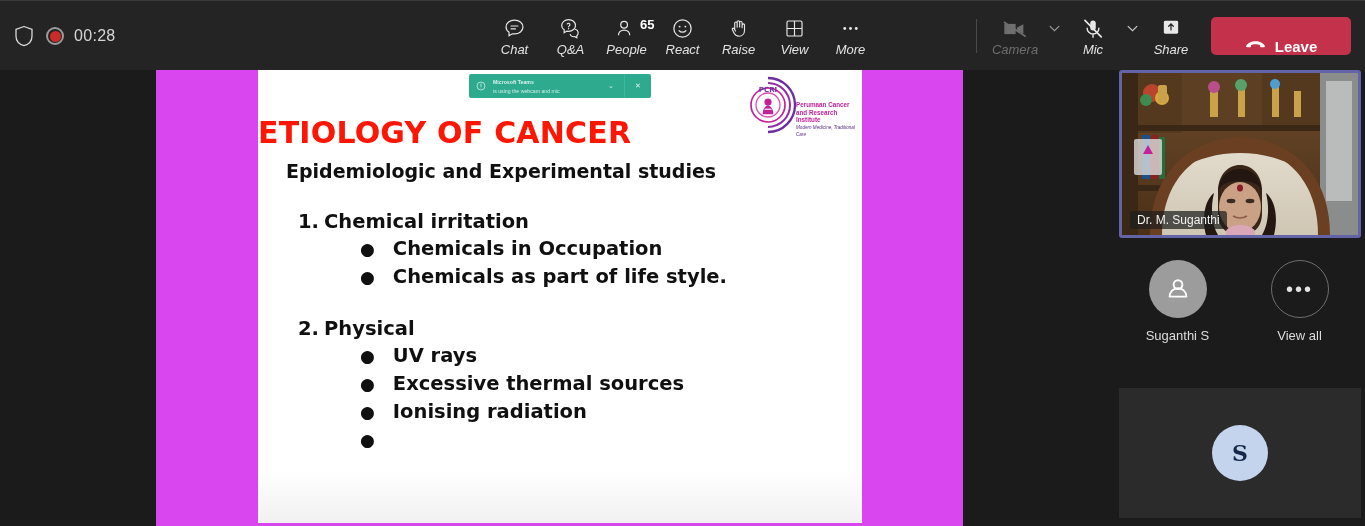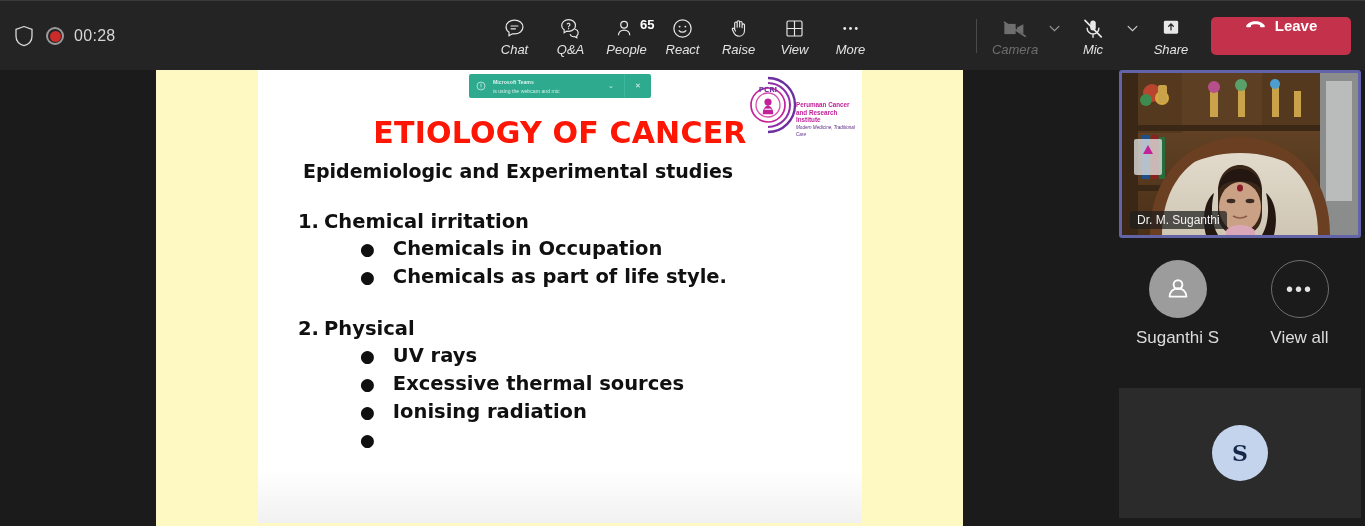--- a/index.html
+++ b/index.html
@@ -51,43 +51,43 @@
   }
   .divider{width:1px;height:34px;background:#4a4a4a;margin-right:10px;}
   .splitbtn{display:flex;align-items:center;}
   .chev{
     width:22px;height:56px;display:flex;align-items:flex-start;justify-content:center;padding-top:17px;
     box-sizing:border-box;cursor:pointer;
   }
   .disabled .lbl{color:#6e6e6e;}
   .leave{
     margin-left:12px;height:38px;min-width:108px;border-radius:5px;background:#c4314b;
-    display:flex;align-items:flex-start;justify-content:center;gap:9px;cursor:pointer;padding:0 16px;
+    display:flex;align-items:flex-end;justify-content:center;gap:9px;cursor:pointer;padding:0 16px;
   }
   .leave .lbl{color:#fff;font-size:15px;font-weight:600;}
 
   
   .stage{
     position:absolute;left:0;top:70px;width:1112px;height:456px;background:#1b1b1b;
   }
   .share-frame{
-    position:absolute;left:156px;top:0px;width:807px;height:456px;background:#fef9c3;
+    position:absolute;left:156px;top:0px;width:807px;height:456px;background:#d946ef;
   }
   .slide{
     position:absolute;left:102px;top:0px;width:604px;height:453px;
     background:linear-gradient(180deg,#ffffff 0%,#ffffff 88%,#f1f1f1 100%);
     overflow:hidden;
   }
   .slide-title{
-    position:absolute;left:0;width:604px;top:45px;text-align:center;
+    position:absolute;left:0;width:604px;top:45px;text-align:left;
     color:#fc1603;font-size:30px;font-weight:700;letter-spacing:.2px;
     font-family:"DejaVu Sans",sans-serif;
   }
   .slide-sub{
-    position:absolute;left:45px;top:90px;
+    position:absolute;left:28px;top:90px;
     color:#101010;font-size:19px;font-weight:700;
     font-family:"DejaVu Sans",sans-serif;
   }
   .slide-body{position:absolute;left:40px;top:140px;width:540px;}
   .num-item{
     color:#101010;font-size:19.5px;font-weight:700;margin-bottom:2px;
     font-family:"DejaVu Sans",sans-serif;display:flex;gap:9px;
   }
   .num-item .n{width:17px;}
   .blt{
@@ -136,21 +136,21 @@
     position:absolute;left:0;top:190px;width:253px;height:100px;
     display:flex;justify-content:center;gap:42px;
   }
   .pcell{width:80px;display:flex;flex-direction:column;align-items:center;gap:10px;cursor:pointer;}
   .pav{
     width:58px;height:58px;border-radius:50%;background:#9c9c9c;
     display:flex;align-items:center;justify-content:center;
   }
   .pav.ghost{background:transparent;border:1px solid #6e6e6e;box-sizing:border-box;}
   .pav.ghost .dots{color:#e3e3e3;font-size:20px;letter-spacing:2px;line-height:10px;}
-  .pname{color:#dcdcdc;font-size:17px;white-space:nowrap;}
+  .pname{color:#dcdcdc;font-size:13px;white-space:nowrap;}
   .ptile{
     position:absolute;left:7px;top:318px;width:242px;height:130px;background:#2b2b2b;
     display:flex;align-items:center;justify-content:center;
   }
   .pav2{
     width:56px;height:56px;border-radius:50%;background:#c3d4ec;
     display:flex;align-items:center;justify-content:center;
     color:#16284a;font-size:22px;font-weight:700;
     font-family:"DejaVu Serif",serif;
   }

